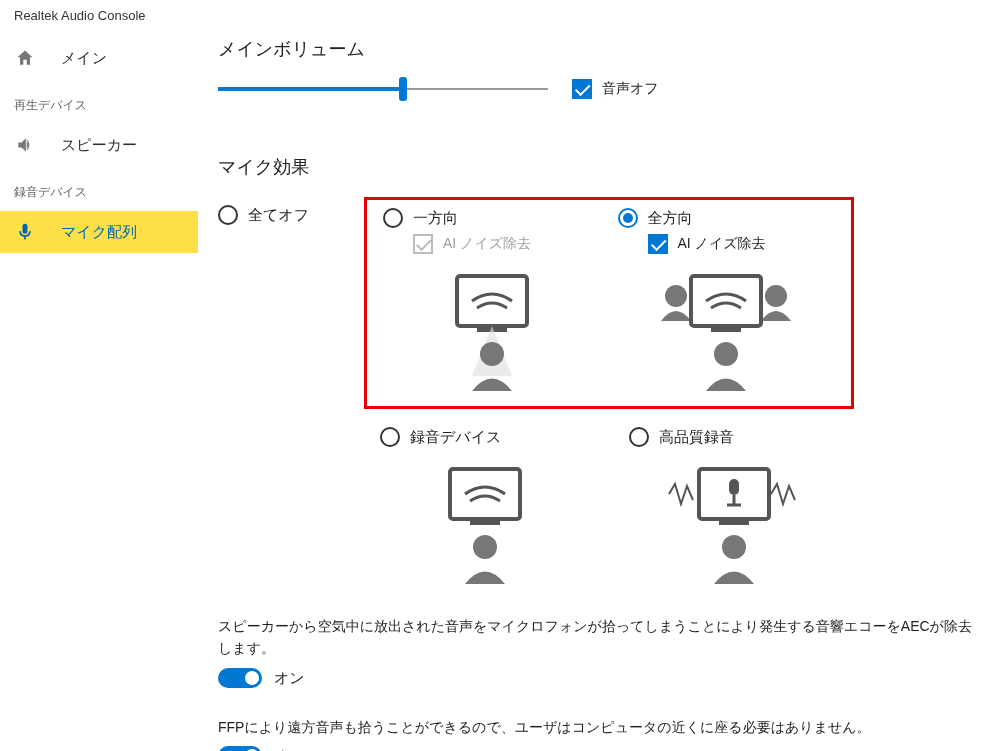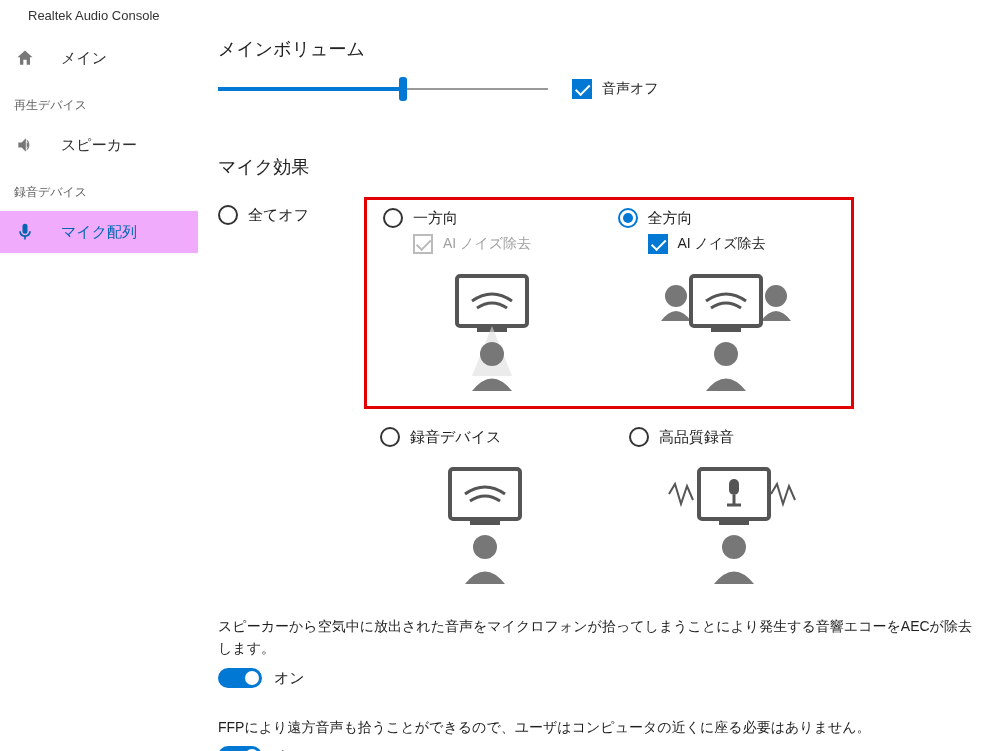--- a/index.html
+++ b/index.html
@@ -8,21 +8,21 @@
     background: #fff;
     color: #1f1f1f;
     width: 1000px;
     height: 751px;
     overflow: hidden;
     display: flex;
     flex-direction: column;
   }
   .title {
     font-size: 13px;
-    padding: 8px 28px 4px;
+    padding: 8px 14px 4px;
     color: #333;
   }
   .layout {
     display: flex;
     flex: 1;
     overflow: hidden;
   }
   
   .sidebar {
     width: 198px;
@@ -38,21 +38,21 @@
   .side-item {
     display: flex;
     align-items: center;
     gap: 25px;
     padding: 10px 14px;
     font-size: 15px;
     color: #2f2f2f;
     cursor: pointer;
   }
   .side-item.selected {
-    background: #f0abfc;
+    background: #fde047;
     color: #0066b4;
   }
   .side-item.selected .side-icon svg path,
   .side-item.selected .side-icon svg rect,
   .side-item.selected .side-icon svg circle {
     fill: #0066b4 !important;
   }
   .side-icon { width: 22px; height: 22px; display: flex; align-items:center; justify-content:center; }
   .side-icon svg { width: 20px; height: 20px; fill: #777; }
 

